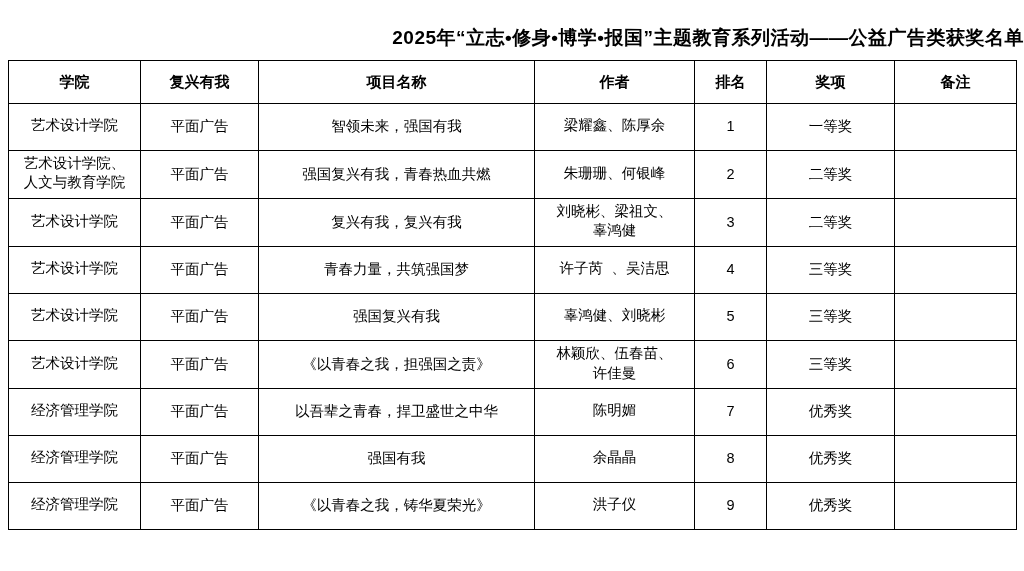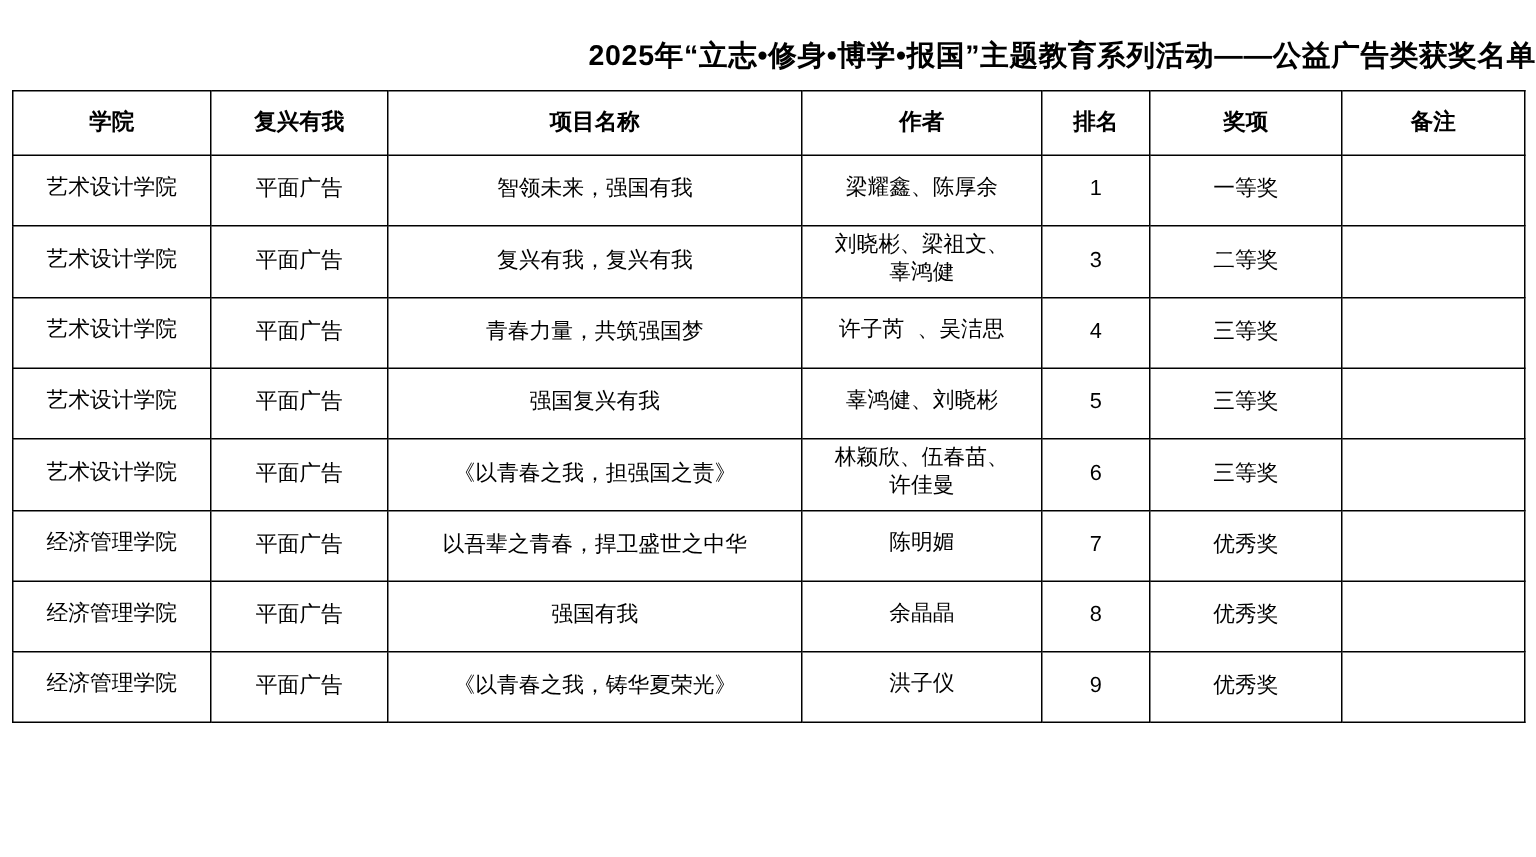--- a/index.html
+++ b/index.html
@@ -102,20 +102,30 @@
       <tr>
         <td class="cell-multiline">艺术设计学院</td>
         <td>平面广告</td>
         <td>智领未来，强国有我</td>
         <td class="cell-multiline">梁耀鑫、陈厚余</td>
         <td>1</td>
         <td>一等奖</td>
         <td></td>
       </tr>
       <tr>
+        <td class="cell-multiline">艺术设计学院、
+人文与教育学院</td>
+        <td>平面广告</td>
+        <td>强国复兴有我，青春热血共燃</td>
+        <td class="cell-multiline">朱珊珊、何银峰</td>
+        <td>2</td>
+        <td>二等奖</td>
+        <td></td>
+      </tr>
+      <tr>
         <td class="cell-multiline">艺术设计学院</td>
         <td>平面广告</td>
         <td>复兴有我，复兴有我</td>
         <td class="cell-multiline">刘晓彬、梁祖文、
 辜鸿健</td>
         <td>3</td>
         <td>二等奖</td>
         <td></td>
       </tr>
       <tr>

